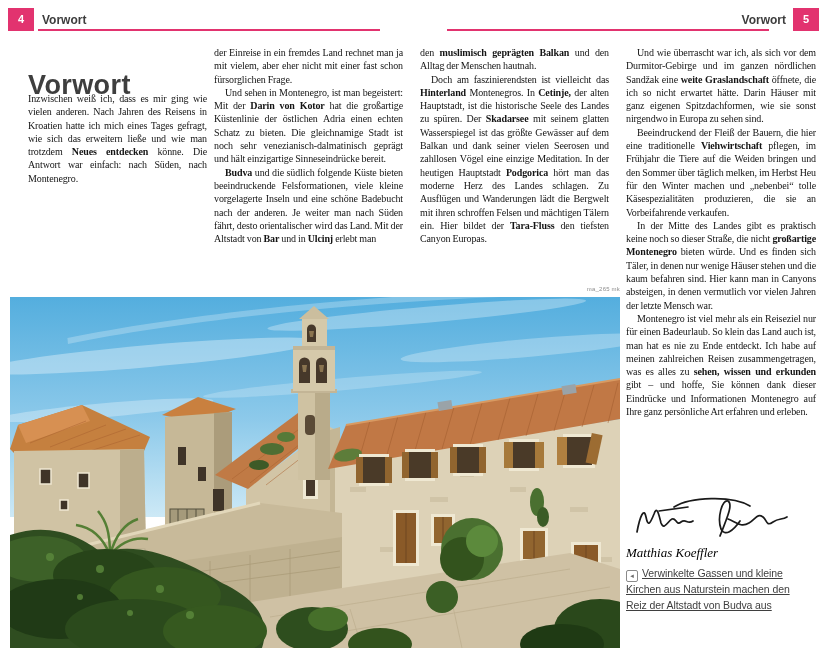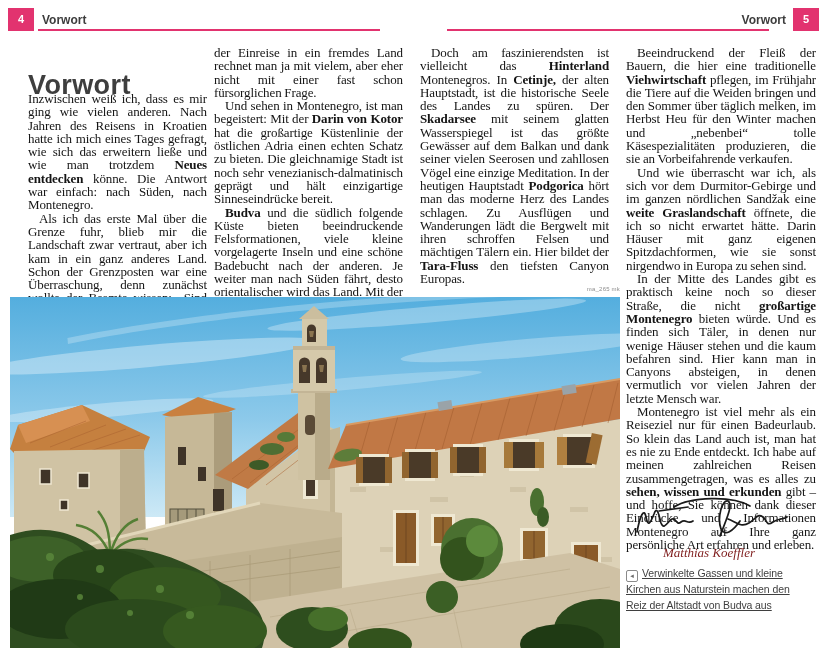--- a/index.html
+++ b/index.html
@@ -13,38 +13,38 @@
   .runhead{position:absolute;top:13px;font:bold 12px "Liberation Sans",sans-serif;color:#3d3d3d;}
   .runhead.left{left:42px;}
   .runhead.right{left:626px;width:160px;text-align:right;}
   .headrule{position:absolute;top:29px;height:2px;background:#e2336f;}
   .headrule.left{left:38px;width:342px;}
   .headrule.right{left:447px;width:322px;}
   
   .title{position:absolute;left:28px;top:52px;font:bold 27px "Liberation Sans",sans-serif;
          color:#3e3e3e;letter-spacing:.4px;}
   
-  .col{position:absolute;width:180px;font-size:13px;line-height:13.3px;color:#141414;
+  .col{position:absolute;width:180px;font-size:10px;line-height:13.3px;color:#141414;
        text-align:justify;letter-spacing:-.12px;word-spacing:-.3px;
        -webkit-hyphens:auto;hyphens:auto;}
   .col p{margin:0;}
   .col p.indent{text-indent:11px;}
   .col .b{font-weight:bold;}
   #col1{left:28px;top:92px;width:179px;}
   #col2{left:214px;top:46px;width:189px;}
   #col3{left:420px;top:46px;width:189px;}
   #col4{left:626px;top:46px;width:190px;}
   
   .photo-credit{position:absolute;left:470px;top:286px;width:150px;text-align:right;
                 font:6px "Liberation Sans",sans-serif;color:#8d8d8d;letter-spacing:.2px;}
   .photo{position:absolute;left:10px;top:297px;width:610px;height:351px;display:block;}
   
   .sig{position:absolute;left:632px;top:494px;width:160px;height:50px;}
-  .sig-name{position:absolute;left:626px;top:545px;width:166px;text-align:center;
-            font:italic 13px "Liberation Serif",serif;color:#7f1d1d;}
+  .sig-name{position:absolute;left:626px;top:545px;width:166px;text-align:left;
+            font:italic 13px "Liberation Serif",serif;color:#000000;}
   .caption{position:absolute;left:626px;top:566px;width:176px;
            font:10.5px/15.5px "Liberation Sans",sans-serif;color:#3f3f3f;letter-spacing:-.1px;text-decoration:underline;}
   .cap-icon{display:inline-block;width:10px;height:10px;border:1px solid #8a8a8a;border-radius:2px;
             font:7px/10px "DejaVu Sans",sans-serif;color:#6b6b6b;text-align:center;
             margin-right:4px;vertical-align:-1px;}
 </style>
 </head>
 <body>
 
 <div class="spread">
@@ -54,33 +54,33 @@
   <div class="headrule left"></div>
 
   <div class="runhead right">Vorwort</div>
   <div class="pagenum-box right">5</div>
   <div class="headrule right"></div>
 
   <h1 class="title">Vorwort</h1>
 
   <div class="col" id="col1">
       <p><span>Inzwischen weiß ich, dass es mir ging wie vielen anderen. Nach Jahren des Reisens in Kroatien hatte ich mich eines Tages gefragt, wie sich das erweitern ließe und wie man trotzdem </span><span class="b">Neues entdecken</span><span> könne. Die Antwort war einfach: nach Süden, nach Montenegro.</span></p>
-      <p class="indent"><span>Als ich das erste Mal über die Grenze fuhr, blieb mir die Landschaft zwar vertraut, aber ich kam in ein ganz anderes Land. Schon der Grenzposten war eine Überraschung, denn zunächst wollte der Beamte wissen: „Sind Sie müde?“. Bei</span></p>
     </div>
   <div class="col" id="col2">
       <p><span>der Einreise in ein fremdes Land rechnet man ja mit vielem, aber eher nicht mit einer fast schon fürsorglichen Frage.</span></p>
       <p class="indent"><span>Und sehen in Montenegro, ist man begeistert: Mit der </span><span class="b">Darin von Kotor</span><span> hat die großartige Küstenlinie der östlichen Adria einen echten Schatz zu bieten. Die gleichnamige Stadt ist noch sehr venezianisch-dalmatinisch geprägt und hält einzigartige Sinneseindrücke bereit.</span></p>
       <p class="indent"><span class="b">Budva</span><span> und die südlich folgende Küste bieten beeindruckende Felsformationen, viele kleine vorgelagerte Inseln und eine schöne Badebucht nach der anderen. Je weiter man nach Süden fährt, desto orientalischer wird das Land. Mit der Altstadt von </span><span class="b">Bar</span><span> und in </span><span class="b">Ulcinj</span><span> erlebt man</span></p>
     </div>
   <div class="col" id="col3">
+      <p><span>den </span><span class="b">muslimisch geprägten Balkan</span><span> und den Alltag der Menschen hautnah.</span></p>
       <p class="indent"><span>Doch am faszinierendsten ist vielleicht das </span><span class="b">Hinterland</span><span> Montenegros. In </span><span class="b">Cetinje,</span><span> der alten Hauptstadt, ist die historische Seele des Landes zu spüren. Der </span><span class="b">Skadarsee</span><span> mit seinem glatten Wasserspiegel ist das größte Gewässer auf dem Balkan und dank seiner vielen Seerosen und zahllosen Vögel eine einzige Meditation. In der heutigen Hauptstadt </span><span class="b">Podgorica</span><span> hört man das moderne Herz des Landes schlagen. Zu Ausflügen und Wanderungen lädt die Bergwelt mit ihren schroffen Felsen und mächtigen Tälern ein. Hier bildet der </span><span class="b">Tara-Fluss</span><span> den tiefsten Canyon Europas.</span></p>
     </div>
   <div class="col" id="col4">
+      <p class="indent"><span>Und wie überrascht war ich, als sich vor dem Durmitor-Gebirge und im ganzen nördlichen Sandžak eine </span><span class="b">weite Graslandschaft</span><span> öffnete, die ich so nicht erwartet hätte. Darin Häuser mit ganz eigenen Spitzdachformen, wie sie sonst nirgendwo in Europa zu sehen sind.</span></p>
       <p class="indent"><span>Beeindruckend der Fleiß der Bauern, die hier eine traditionelle </span><span class="b">Viehwirtschaft</span><span> pflegen, im Frühjahr die Tiere auf die Weiden bringen und den Sommer über täglich melken, im Herbst Heu für den Winter machen und „nebenbei“ tolle Käsespezialitäten produzieren, die sie an Vorbeifahrende verkaufen.</span></p>
-      <p class="indent"><span>Und wie überrascht war ich, als sich vor dem Durmitor-Gebirge und im ganzen nördlichen Sandžak eine </span><span class="b">weite Graslandschaft</span><span> öffnete, die ich so nicht erwartet hätte. Darin Häuser mit ganz eigenen Spitzdachformen, wie sie sonst nirgendwo in Europa zu sehen sind.</span></p>
       <p class="indent"><span>In der Mitte des Landes gibt es praktisch keine noch so dieser Straße, die nicht </span><span class="b">großartige Montenegro</span><span> bieten würde. Und es finden sich Täler, in denen nur wenige Häuser stehen und die kaum befahren sind. Hier kann man in Canyons absteigen, in denen vermutlich vor vielen Jahren der letzte Mensch war.</span></p>
       <p class="indent"><span>Montenegro ist viel mehr als ein Reiseziel nur für einen Badeurlaub. So klein das Land auch ist, man hat es nie zu Ende entdeckt. Ich habe auf meinen zahlreichen Reisen zusammengetragen, was es alles zu </span><span class="b">sehen, wissen und erkunden</span><span> gibt – und hoffe, Sie können dank dieser Eindrücke und Informationen Montenegro auf Ihre ganz persönliche Art erfahren und erleben.</span></p>
     </div>
 
   <div class="photo-credit">ma_265 mk</div>
 
   <svg class="photo" viewBox="0 0 610 351" preserveAspectRatio="none">
     <defs>
       <linearGradient id="sky" x1="0" y1="0" x2="0" y2="1">
         <stop offset="0" stop-color="#54aede"></stop>

